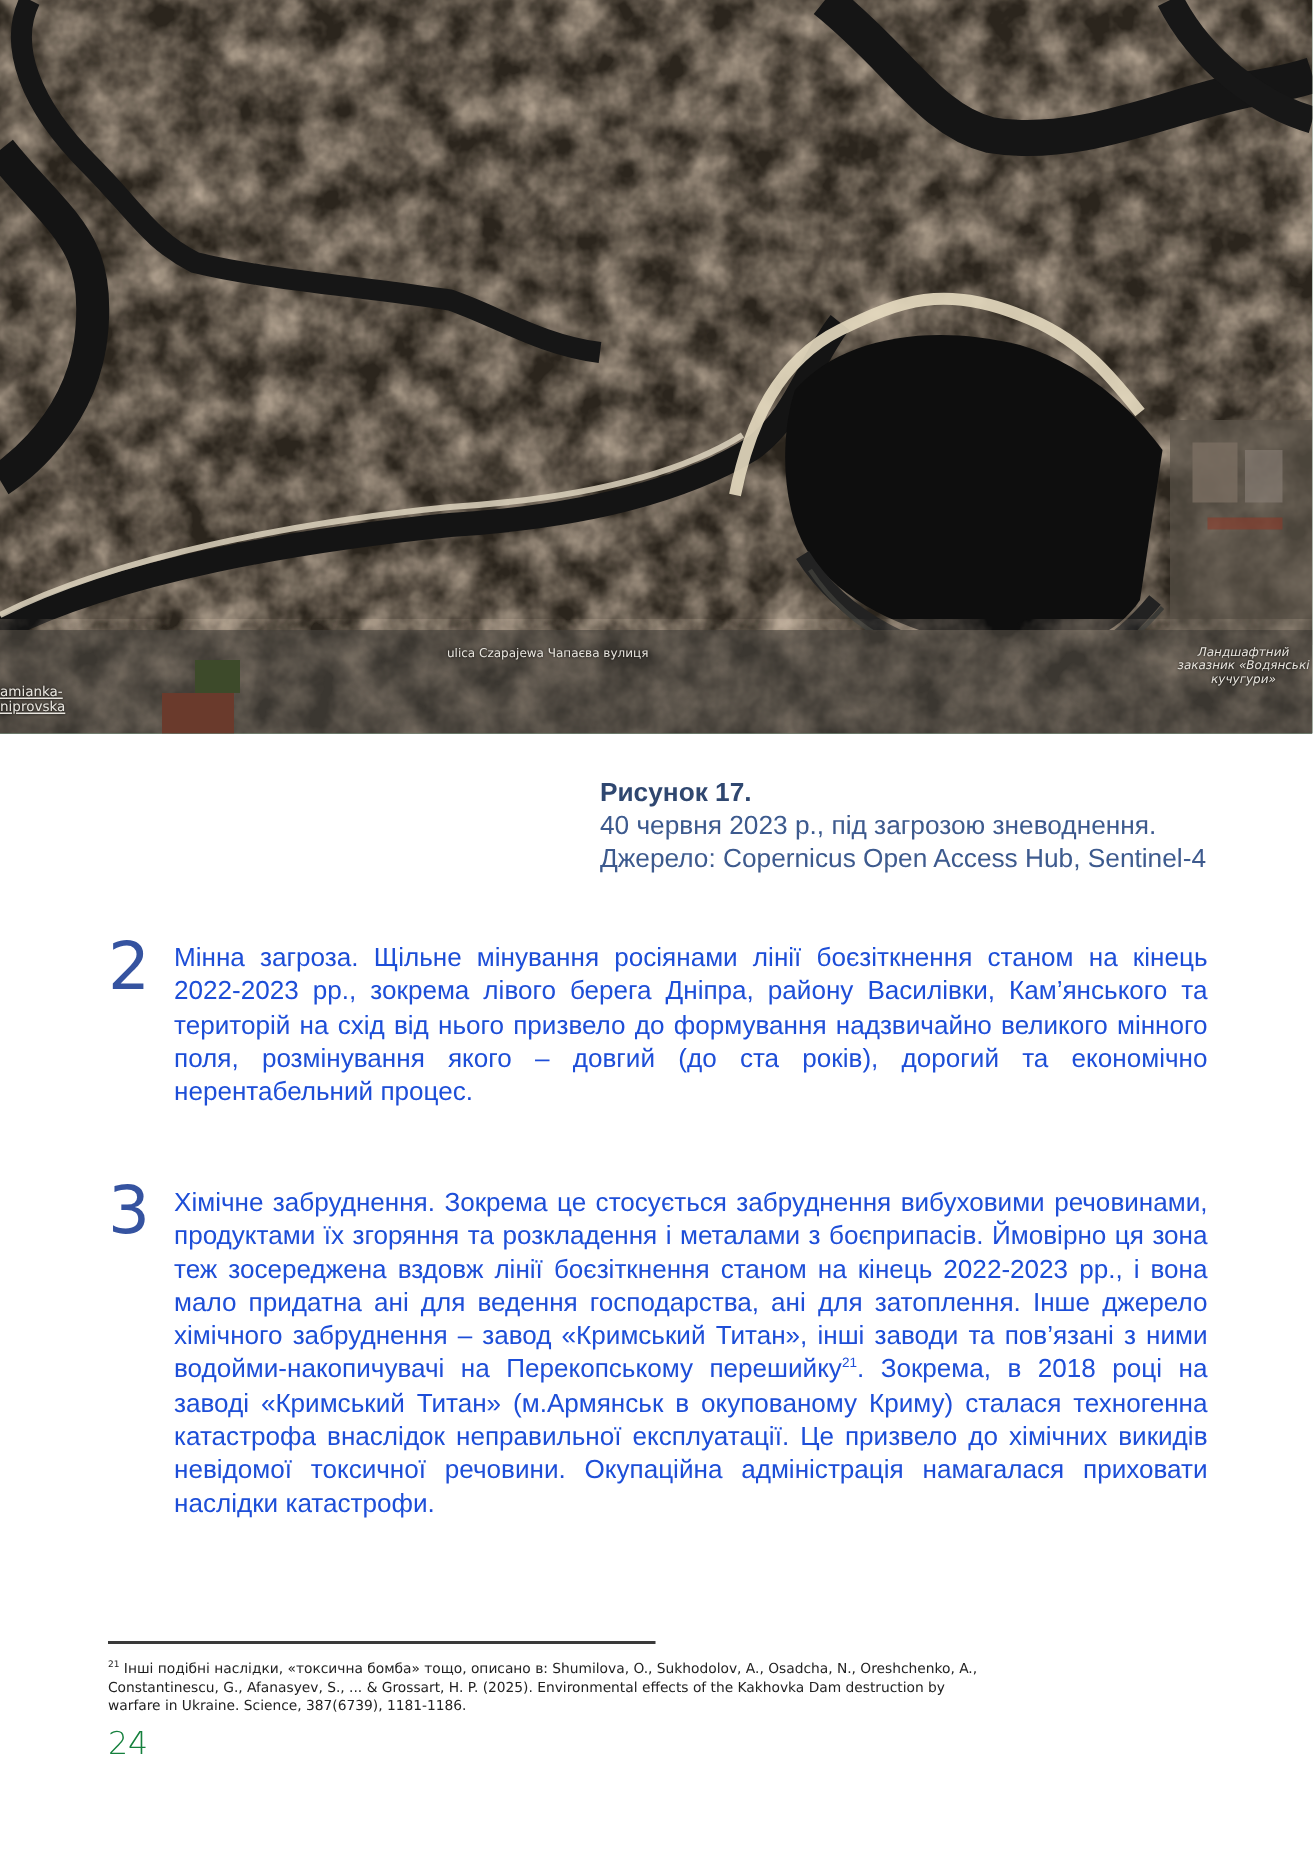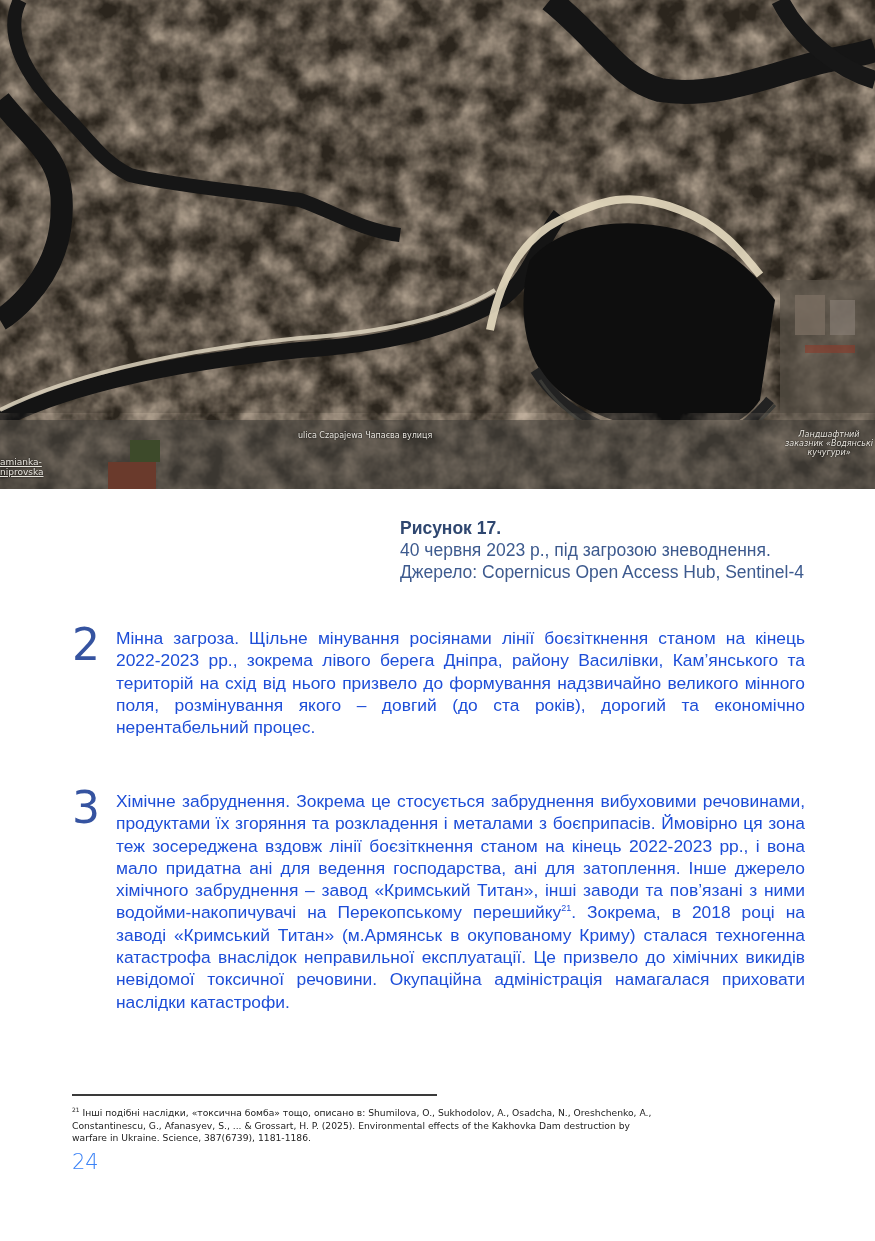--- a/index.html
+++ b/index.html
@@ -32,21 +32,21 @@
     margin-left: 44px; font-size: 17.4px; line-height: 22.3px; text-align: justify; color: #1d4ed8;
   }
   .item .text sup { font-size: 9px; line-height: 0; }
   .fn-rule { position: absolute; left: 72px; top: 1094px; width: 365px; height: 2px; background: #3a3a3a; }
   .footnote {
     position: absolute; left: 72px; top: 1104px; width: 580px; font-size: 9.2px; line-height: 12.7px;
     font-family: "DejaVu Sans", sans-serif; color: #222;
   }
   .footnote sup { font-size: 6px; }
   .page-number {
-    position: absolute; left: 72px; top: 1150px; font-size: 21px; color: #3b82f6; font-family: "DejaVu Sans", sans-serif; font-weight: 300;
+    position: absolute; left: 72px; top: 1150px; font-size: 21px; color: #15803d; font-family: "DejaVu Sans", sans-serif; font-weight: 300;
   }
 </style>
 </head>
 <body>
 
 <div class="satellite">
   <svg width="875" height="489" viewBox="0 0 875 489">
     <defs>
       <filter id="noise">
         <feTurbulence type="fractalNoise" baseFrequency="0.035" numOctaves="4" seed="7"></feTurbulence>

